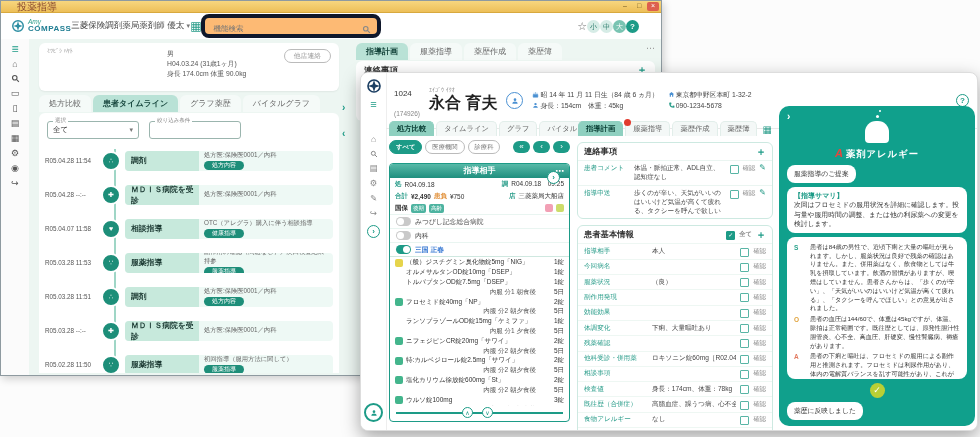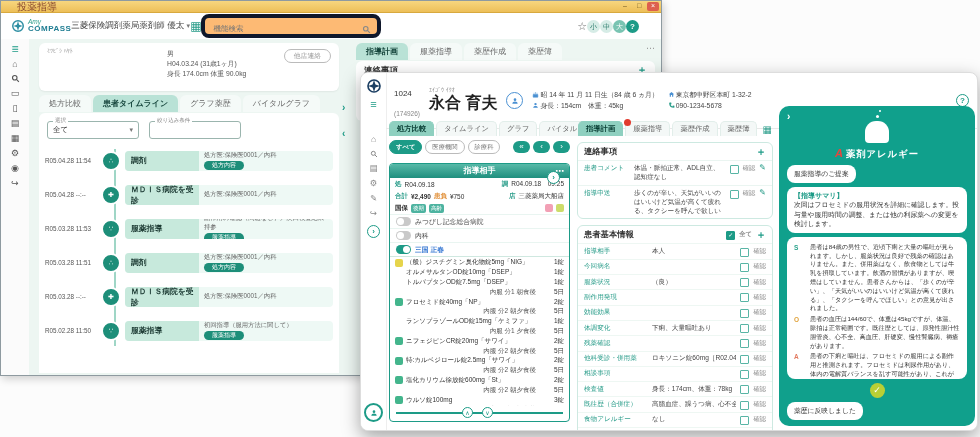--- a/index.html
+++ b/index.html
@@ -260,20 +260,33 @@
               <span class="tl-ic">✚</span>
             </span>
           <span class="tl-card">
               <span class="tl-event">ＭＤＩＳ病院を受診</span>
             <span class="tl-detail">
                 <span>処方医:保険医0001／内科</span>
               </span>
             </span>
         </div>
         <div class="tl-row">
+          <span class="tl-date">R05.04.07 11:58</span>
+          <span class="tl-icwrap">
+              <span class="tl-ic">♥</span>
+            </span>
+          <span class="tl-card">
+              <span class="tl-event">相談指導</span>
+            <span class="tl-detail">
+                <span>OTC（アレグラ）購入に伴う相談指導</span>
+              <span class="tl-badge">健康指導</span>
+              </span>
+            </span>
+        </div>
+        <div class="tl-row">
           <span class="tl-date">R05.03.28 11:53</span>
           <span class="tl-icwrap">
               <span class="tl-ic">∵</span>
             </span>
           <span class="tl-card">
               <span class="tl-event">服薬指導</span>
             <span class="tl-detail">
                 <span>副作用の確認（問題なし）／次回検査結果持参</span>
               <span class="tl-badge">服薬指導</span>
               </span>

